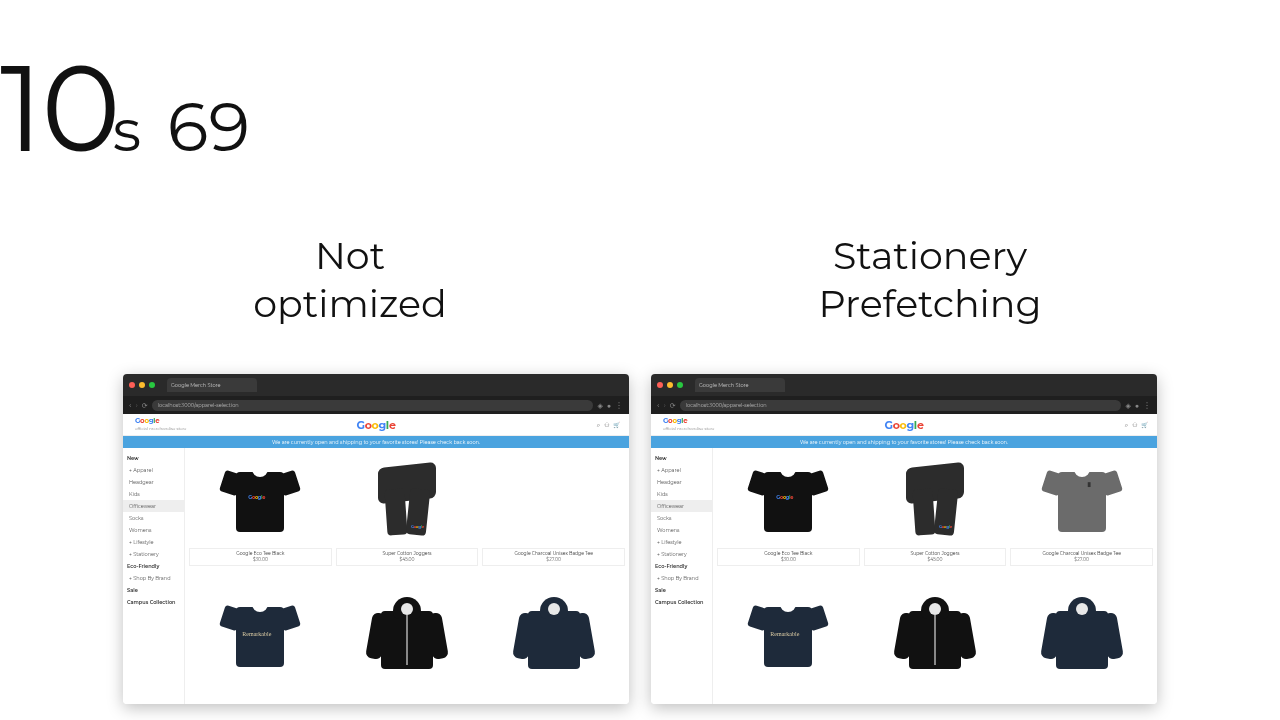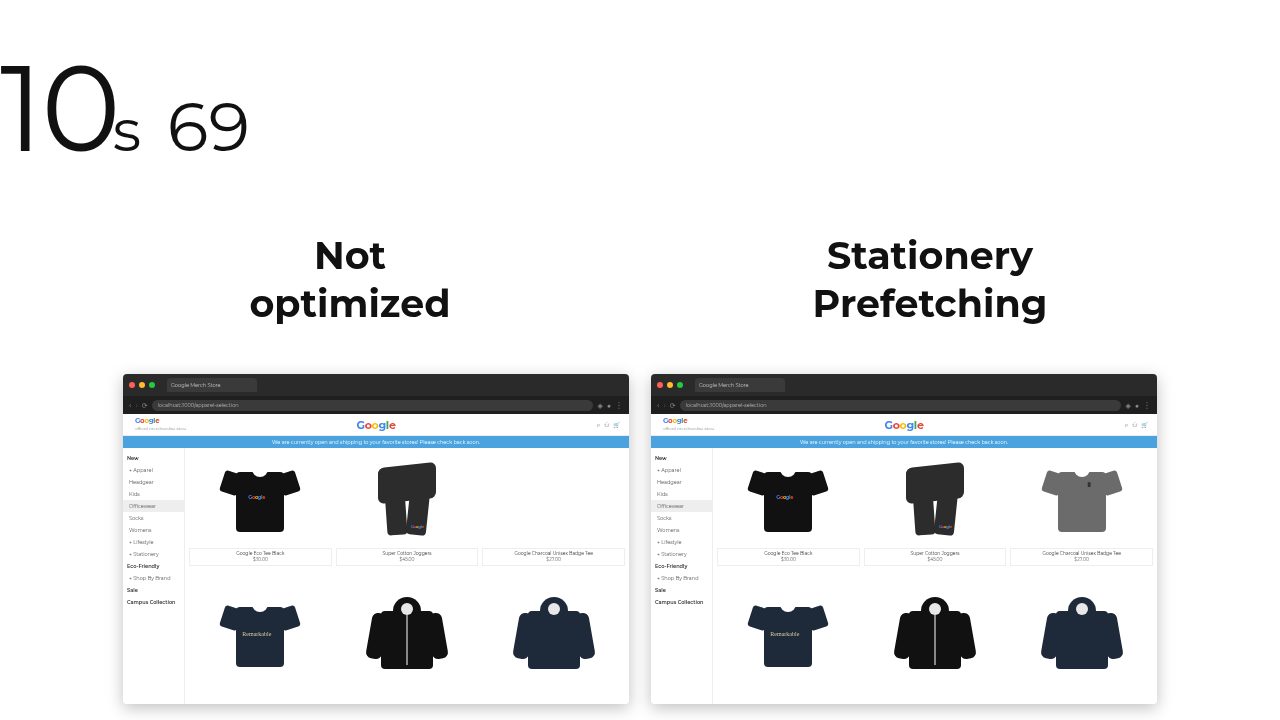--- a/index.html
+++ b/index.html
@@ -26,21 +26,21 @@
   .labels {
     position: absolute;
     top: 232px;
     left: 0; right: 0;
     display: flex;
     justify-content: center;
     gap: 180px;
   }
   .label {
     font-size: 38px;
-    font-weight: 700;
+    font-weight: 400;
     text-align: center;
     line-height: 1.25;
     color: #111;
     width: 400px;
   }
   .compare {
     position: absolute;
     top: 374px;
     left: 0; right: 0;
     display: flex;

